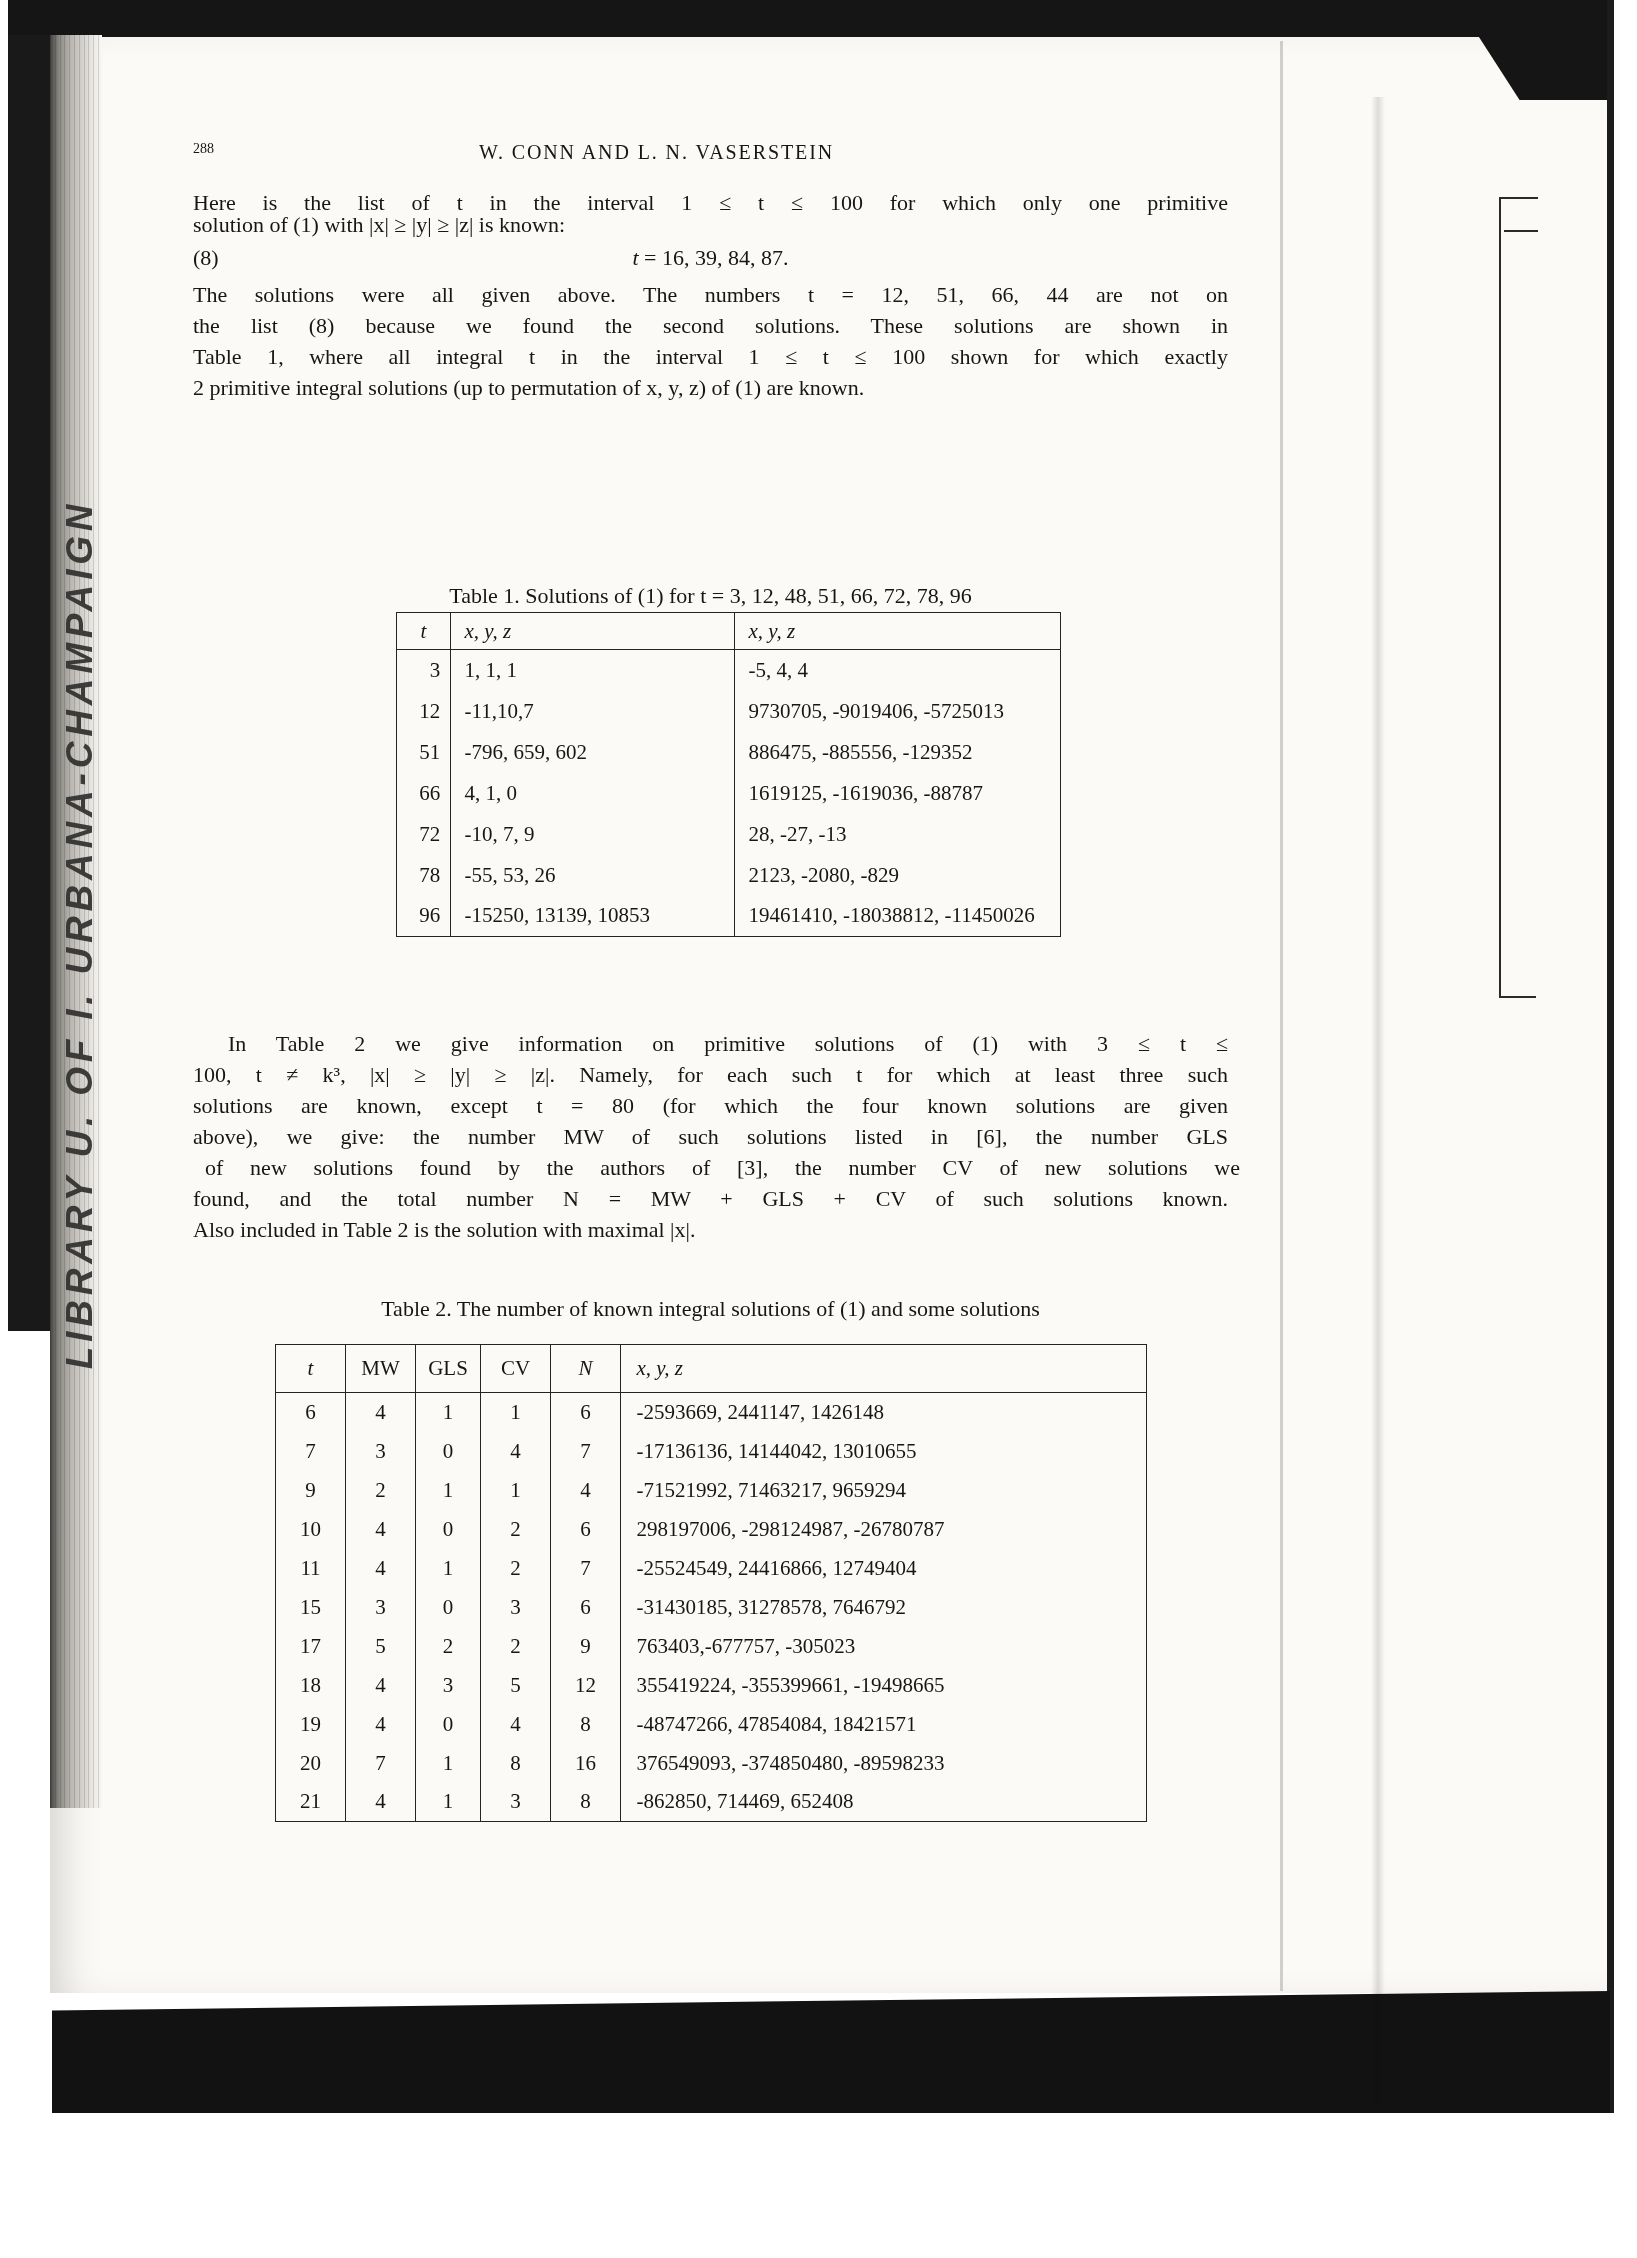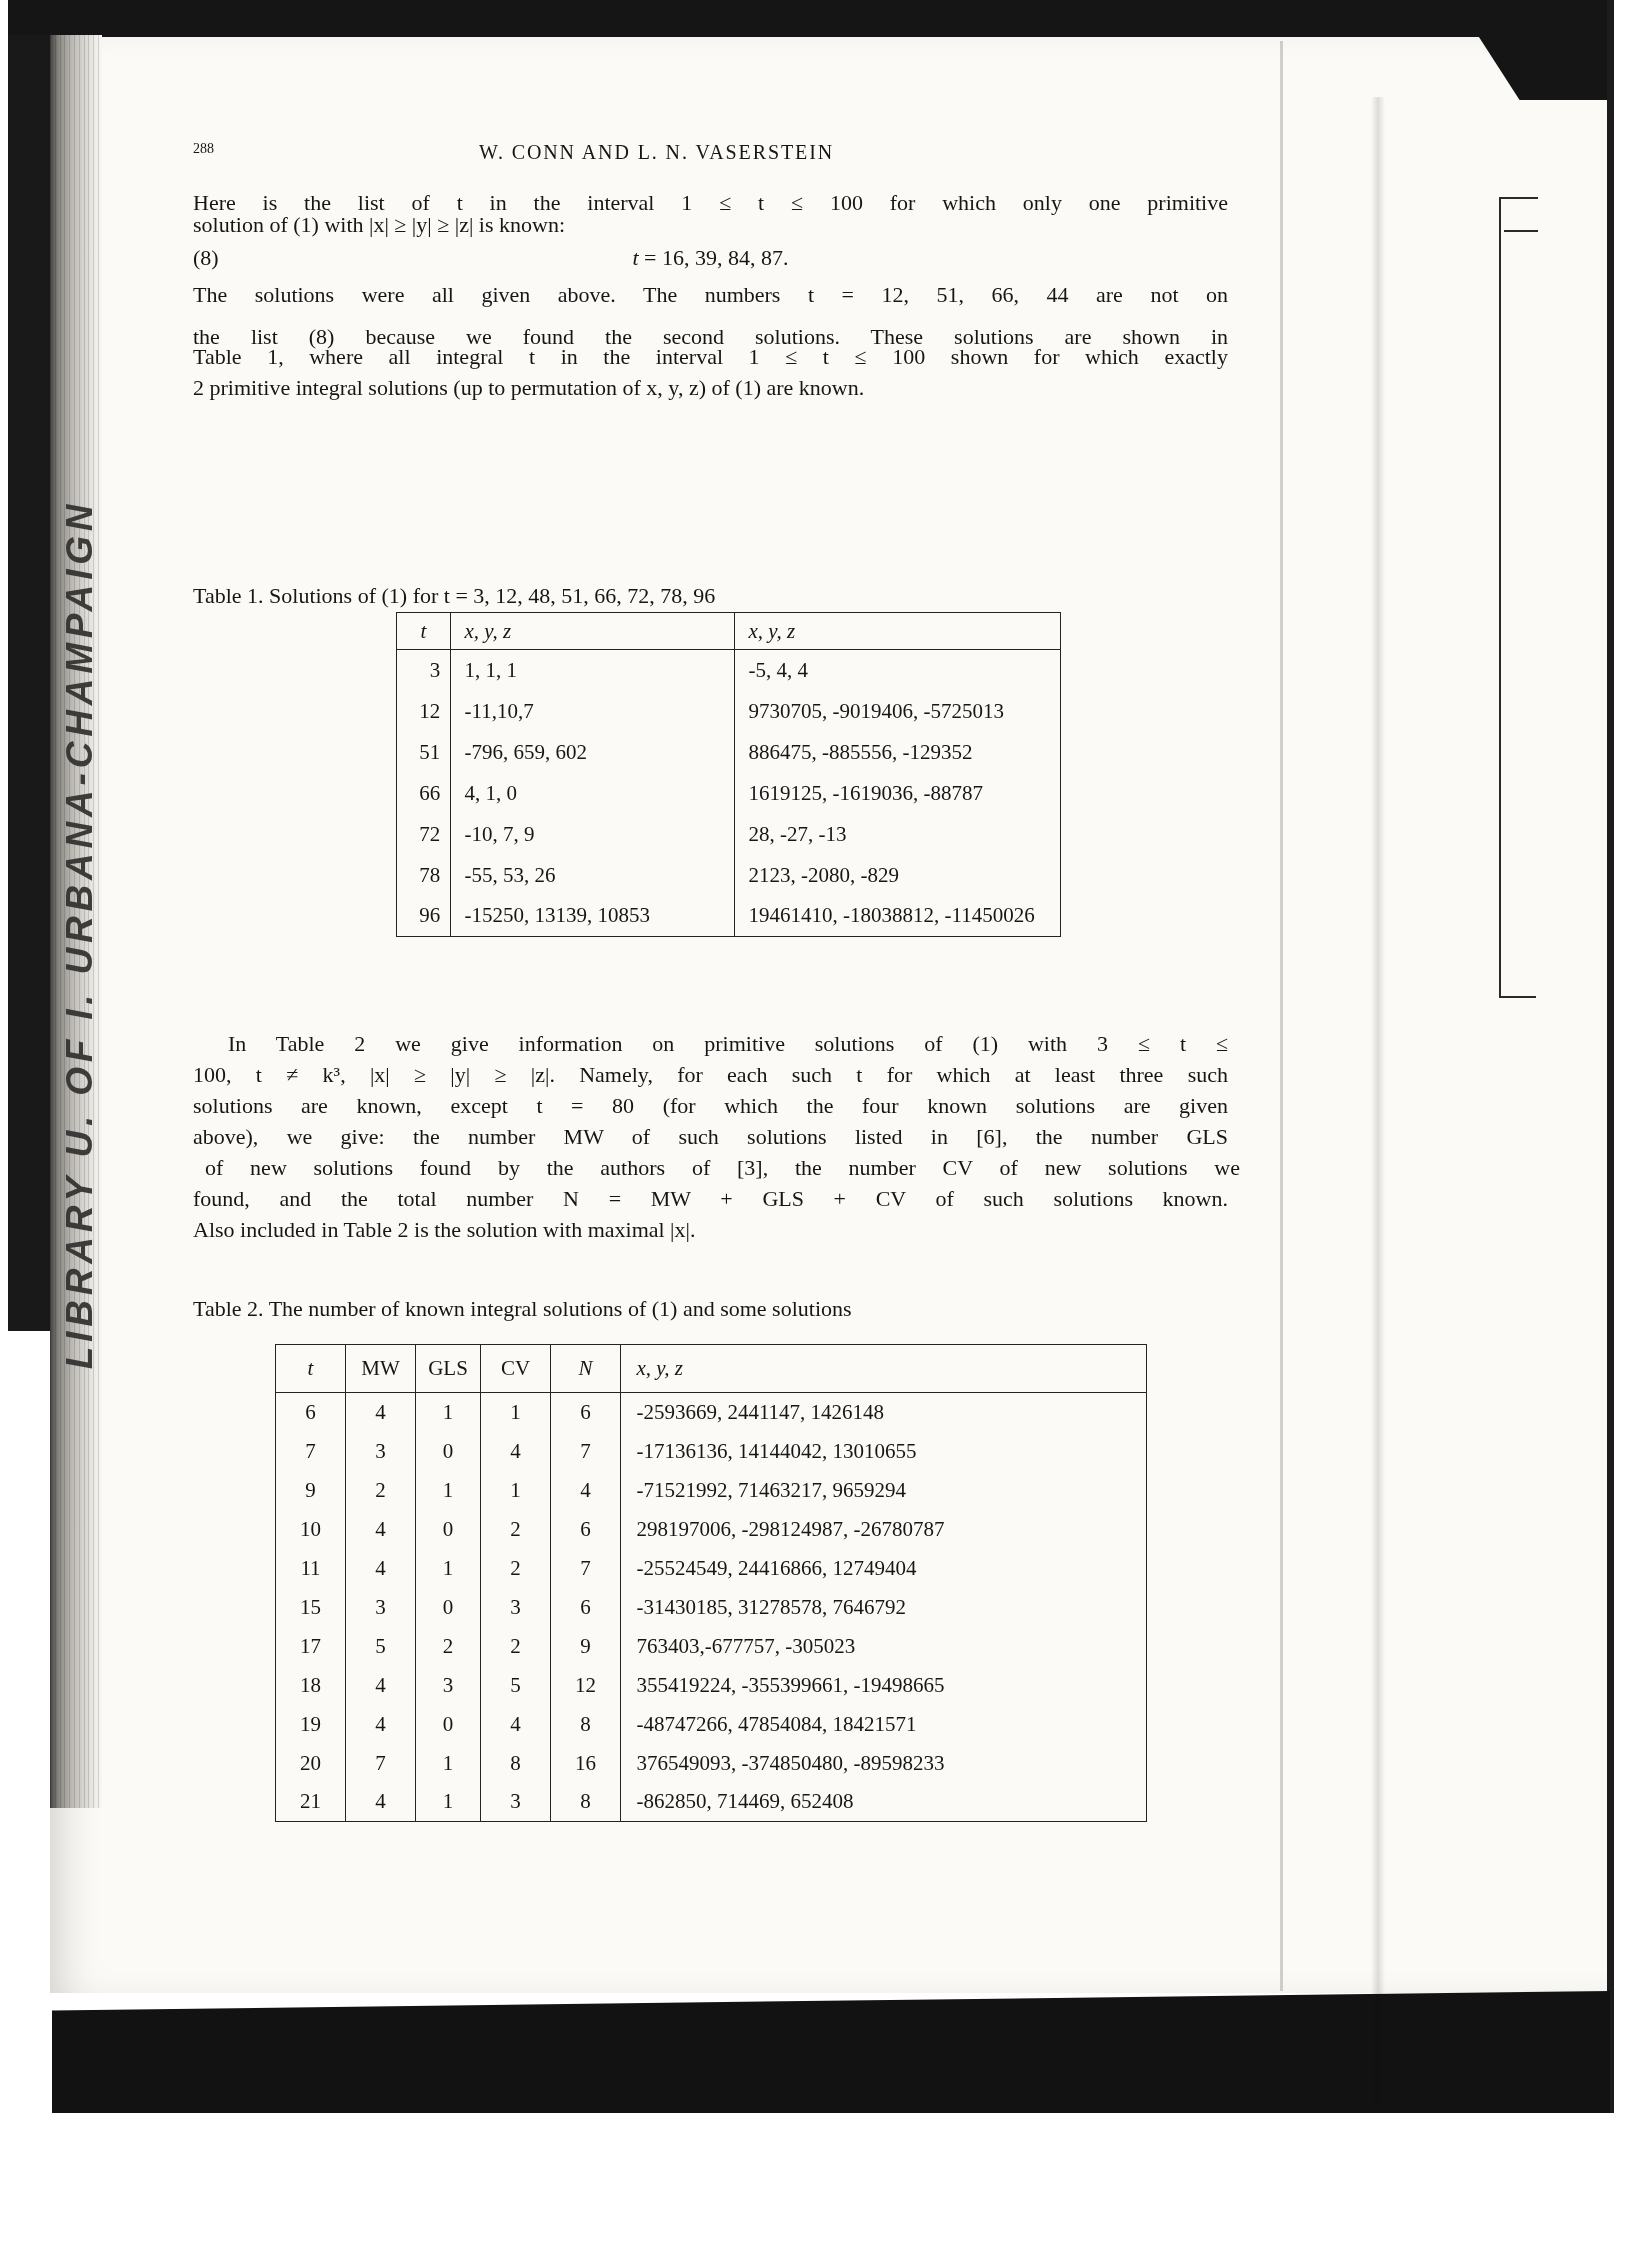--- a/index.html
+++ b/index.html
@@ -33,21 +33,21 @@
          text-align:center;white-space:nowrap;opacity:0.92;}
 
   
   .line{position:absolute;left:193px;width:1035px;font-size:22px;line-height:29px;}
   .just{text-align:justify;text-align-last:justify;}
   .pageno{position:absolute;left:193px;top:141px;font-size:14px;}
   .runhead{position:absolute;left:357px;top:141px;width:599px;text-align:center;
            font-size:20px;letter-spacing:1.9px;}
   .eqlabel{position:absolute;left:193px;top:245px;font-size:22px;}
   .eqline{position:absolute;left:193px;top:245px;width:1035px;text-align:center;font-size:22px;}
-  .caption{position:absolute;left:193px;width:1035px;font-size:22px;}
+  .caption{position:absolute;left:193px;width:1035px;text-align:center;font-size:22px;}
 
   
   table.scan-table{position:absolute;border-collapse:collapse;table-layout:fixed;
          font-size:21px;color:#161616;background:transparent;}
   table.scan-table,
   table.scan-table th,
   table.scan-table td{border:0;}
   table.scan-table{border:1.9px solid #242424;}
   table.scan-table th, table.scan-table td{border-left:1.9px solid #242424;vertical-align:middle;
          padding:0;overflow:hidden;white-space:nowrap;}
@@ -92,21 +92,21 @@
 
   <div class="line just" style="top:180px;margin-top:8px;">Here is the list of t in the interval 1 ≤ t ≤ 100 for which only one primitive</div>
   <div class="line" style="top:210px;">solution of (1) with |x| ≥ |y| ≥ |z| is known:</div>
 
   <div class="eqlabel">(8)</div>
   <div class="eqline">
     <span class="var">t</span><span> = 16, 39, 84, 87.</span>
   </div>
 
   <div class="line just" style="top:280px;">The solutions were all given above.  The numbers t = 12, 51, 66, 44 are not on</div>
-  <div class="line just" style="top:311px;margin-top:11px;">the list (8) because we found the second solutions.  These solutions are shown in</div>
+  <div class="line just" style="top:311px;">the list (8) because we found the second solutions.  These solutions are shown in</div>
   <div class="line just" style="top:342px;">Table 1, where all integral t in the interval 1 ≤ t ≤ 100 shown for which exactly</div>
   <div class="line" style="top:373px;">2 primitive integral solutions (up to permutation of x, y, z) of (1) are known.</div>
 
   <div class="caption" style="top:583px;">Table 1. Solutions of (1) for t = 3, 12, 48, 51, 66, 72, 78, 96</div>
   <table id="table1" class="scan-table">
     <colgroup>
         <col style="width:54px">
         <col style="width:284px">
         <col style="width:326px">
       </colgroup>

